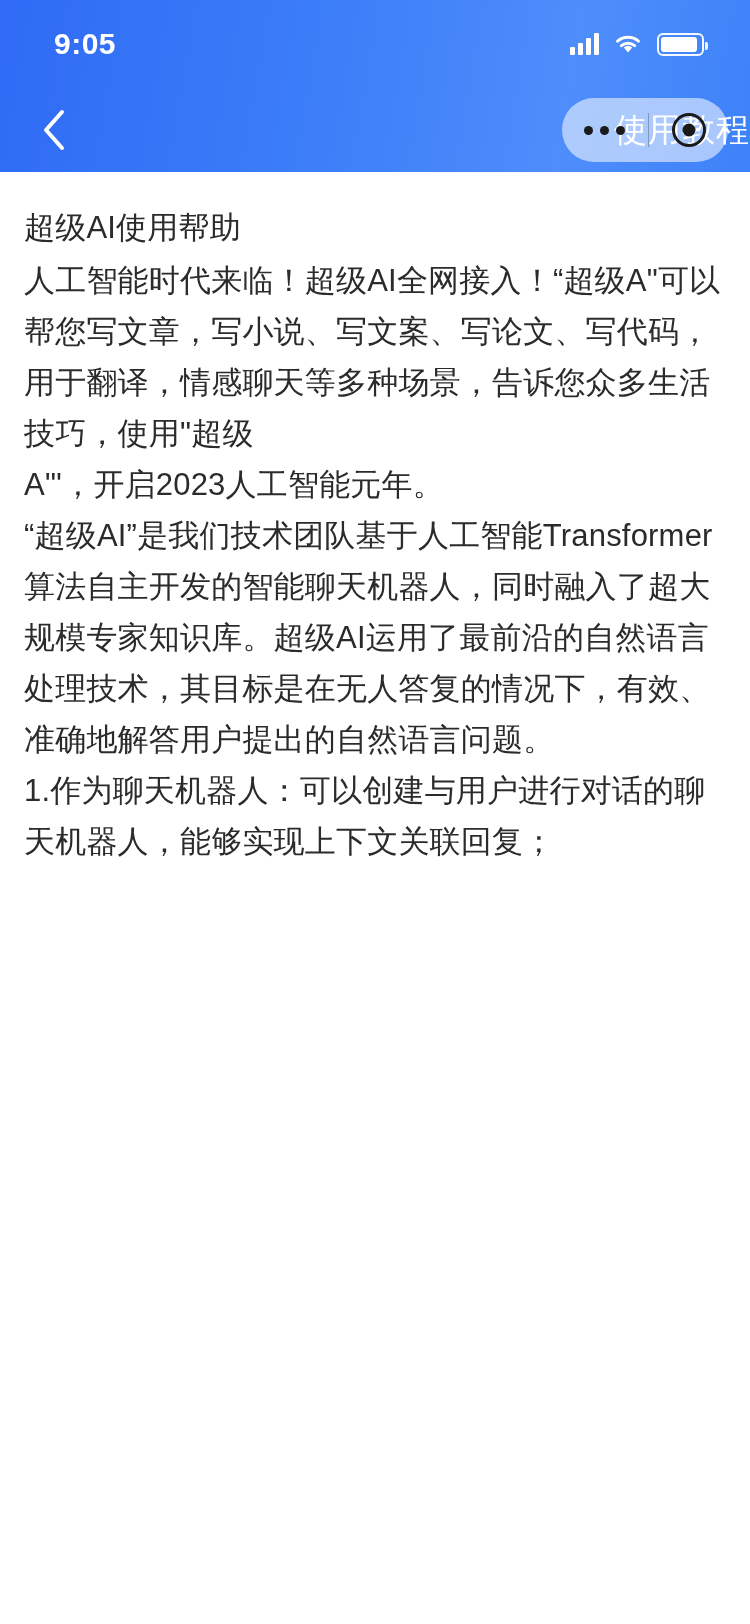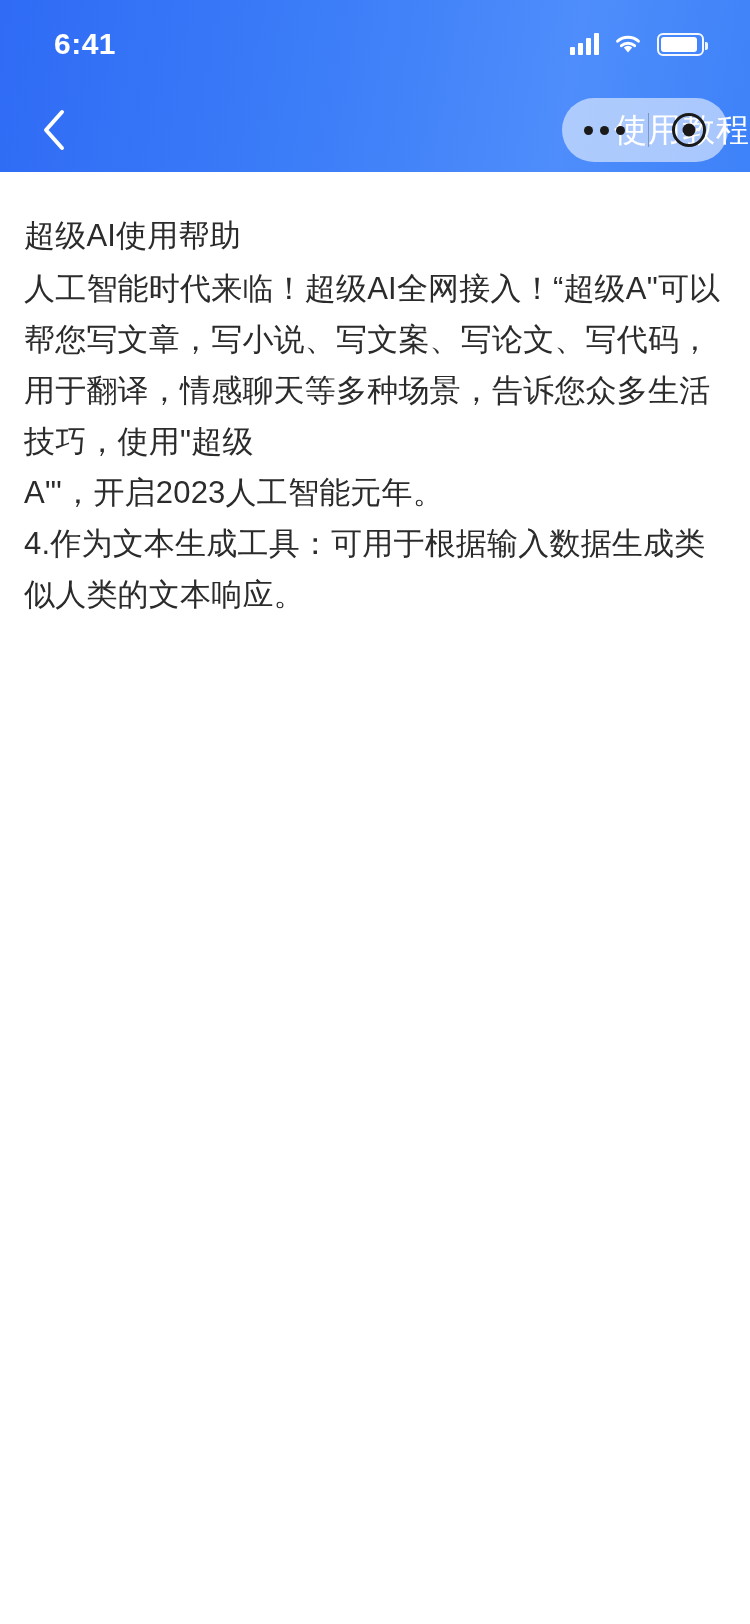--- a/index.html
+++ b/index.html
@@ -160,21 +160,21 @@
     left: 50%; top: 50%;
     transform: translate(-50%,-50%);
     width: 13px; height: 13px;
     border-radius: 50%;
     background: #1a1a1a;
   }
 
   
   .content {
     flex: 1 1 auto;
-    padding: 38px 22px 24px 24px;
+    padding: 30px 22px 24px 24px;
     overflow: hidden;
   }
   .para {
     font-size: 31px;
     line-height: 51px;
     color: #2b2b2b;
     letter-spacing: 0.2px;
     word-break: break-word;
   }
   .para.title {
@@ -182,21 +182,21 @@
   }
 </style>
 </head>
 <body>
 
 <div class="phone">
 
   <div class="header">
 
     <div class="statusbar">
-      <div class="status-time">6:41</div>
+      <div class="status-time">9:05</div>
       <div class="status-right">
         <div class="signal-bars">
           <i></i>
             <i></i>
             <i></i>
             <i></i>
         </div>
         <div class="wifi-icon">
           <svg width="30" height="22" viewBox="0 0 30 22">
             <path d="M15 19.5l-4.2-5.1a6.6 6.6 0 0 1 8.4 0L15 19.5z" fill="#fff"></path>
@@ -227,16 +227,17 @@
         <div class="target-icon"></div>
       </div>
     </div>
 
   </div>
 
   <div class="content">
     <p class="para title">超级AI使用帮助</p>
     <p class="para">人工智能时代来临！超级AI全网接入！“超级A"可以帮您写文章，写小说、写文案、写论文、写代码，用于翻译，情感聊天等多种场景，告诉您众多生活技巧，使用"超级</p>
     <p class="para">A"'，开启2023人工智能元年。</p>
-    <p class="para">4.作为文本生成工具：可用于根据输入数据生成类似人类的文本响应。</p>
+    <p class="para">“超级AI”是我们技术团队基于人工智能Transformer算法自主开发的智能聊天机器人，同时融入了超大规模专家知识库。超级AI运用了最前沿的自然语言处理技术，其目标是在无人答复的情况下，有效、准确地解答用户提出的自然语言问题。</p>
+    <p class="para">1.作为聊天机器人：可以创建与用户进行对话的聊天机器人，能够实现上下文关联回复；</p>
   </div>
 
 </div>
 
 </body></html>

